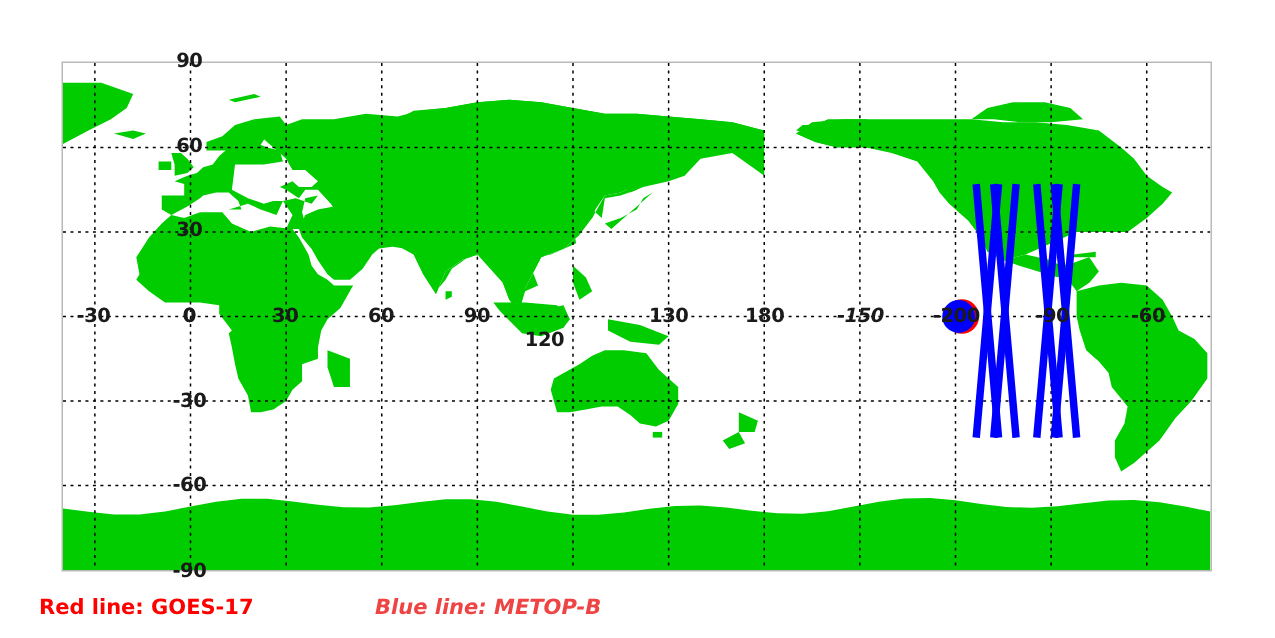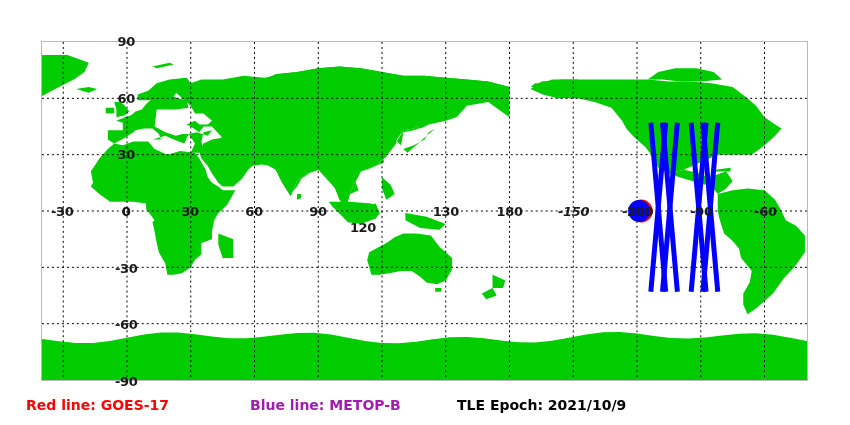--- a/index.html
+++ b/index.html
@@ -47,21 +47,21 @@
   .legend-item{
     position:absolute;
     font-family:"DejaVu Sans", sans-serif;
     font-size:14px;
     font-weight:bold;
     white-space:nowrap;
     line-height:1;
     top:3px;
   }
   #legend-red{left:26px;color:#ff0000;text-align:right;}
-  #legend-blue{left:250px;color:#a21caf;}
+  #legend-blue{left:250px;color:#ef4444;font-style:italic;}
   #legend-epoch{left:457px;color:#000000;}
 </style>
 </head>
 <body>
 
 <div id="stage">
 
   <div id="plot">
     <svg id="mapsvg" viewBox="0 0 767 340" preserveAspectRatio="none">
       <g id="land-layer">
@@ -149,16 +149,15 @@
       <span class="tick lon" style="left: 509.722px; top: 211px;">180</span>
       <span class="tick lon" style="left: 573.639px; top: 211px; font-style: italic;">-150</span>
       <span class="tick lon" style="left: 637.556px; top: 211px;">-200</span>
       <span class="tick lon" style="left: 701.472px; top: 211px;">-90</span>
       <span class="tick lon" style="left: 765.389px; top: 211px;">-60</span>
     </div>
 
   <div id="legend">
     <span class="legend-item" id="legend-red">Red line: GOES-17</span>
     <span class="legend-item" id="legend-blue">Blue line: METOP-B</span>
-    <span class="legend-item" id="legend-epoch">TLE Epoch: 2021/10/9</span>
   </div>
 
 </div>
 
 </body></html>

